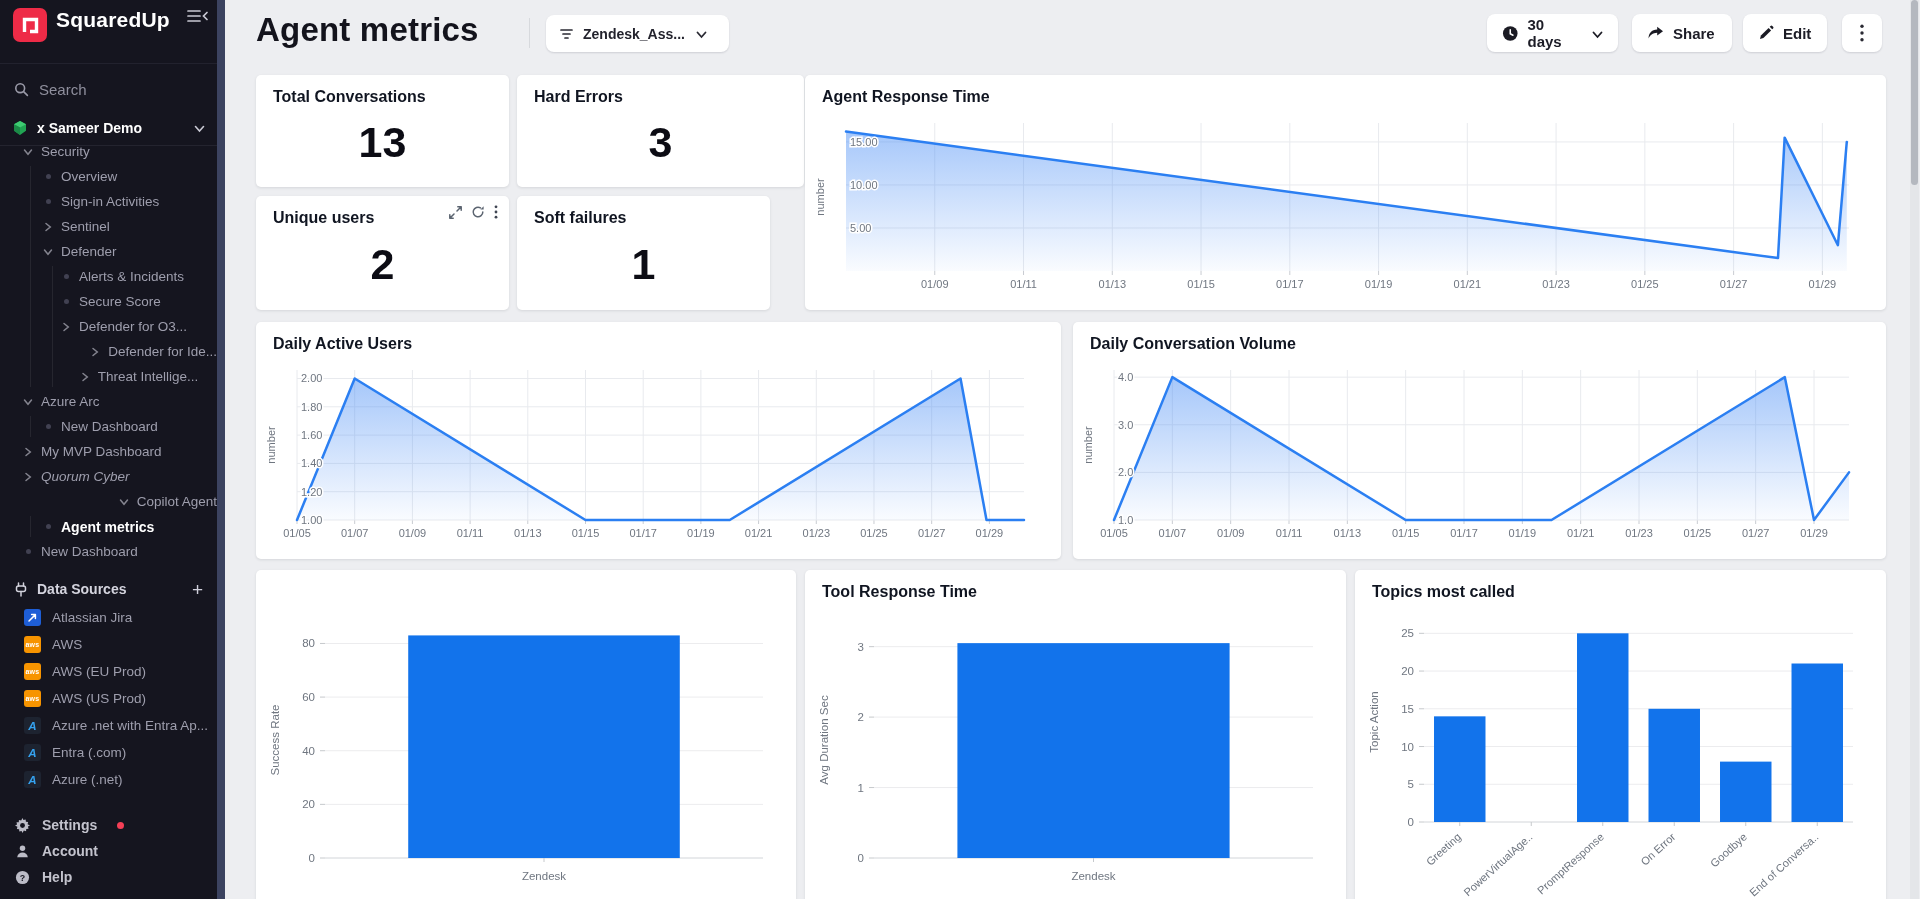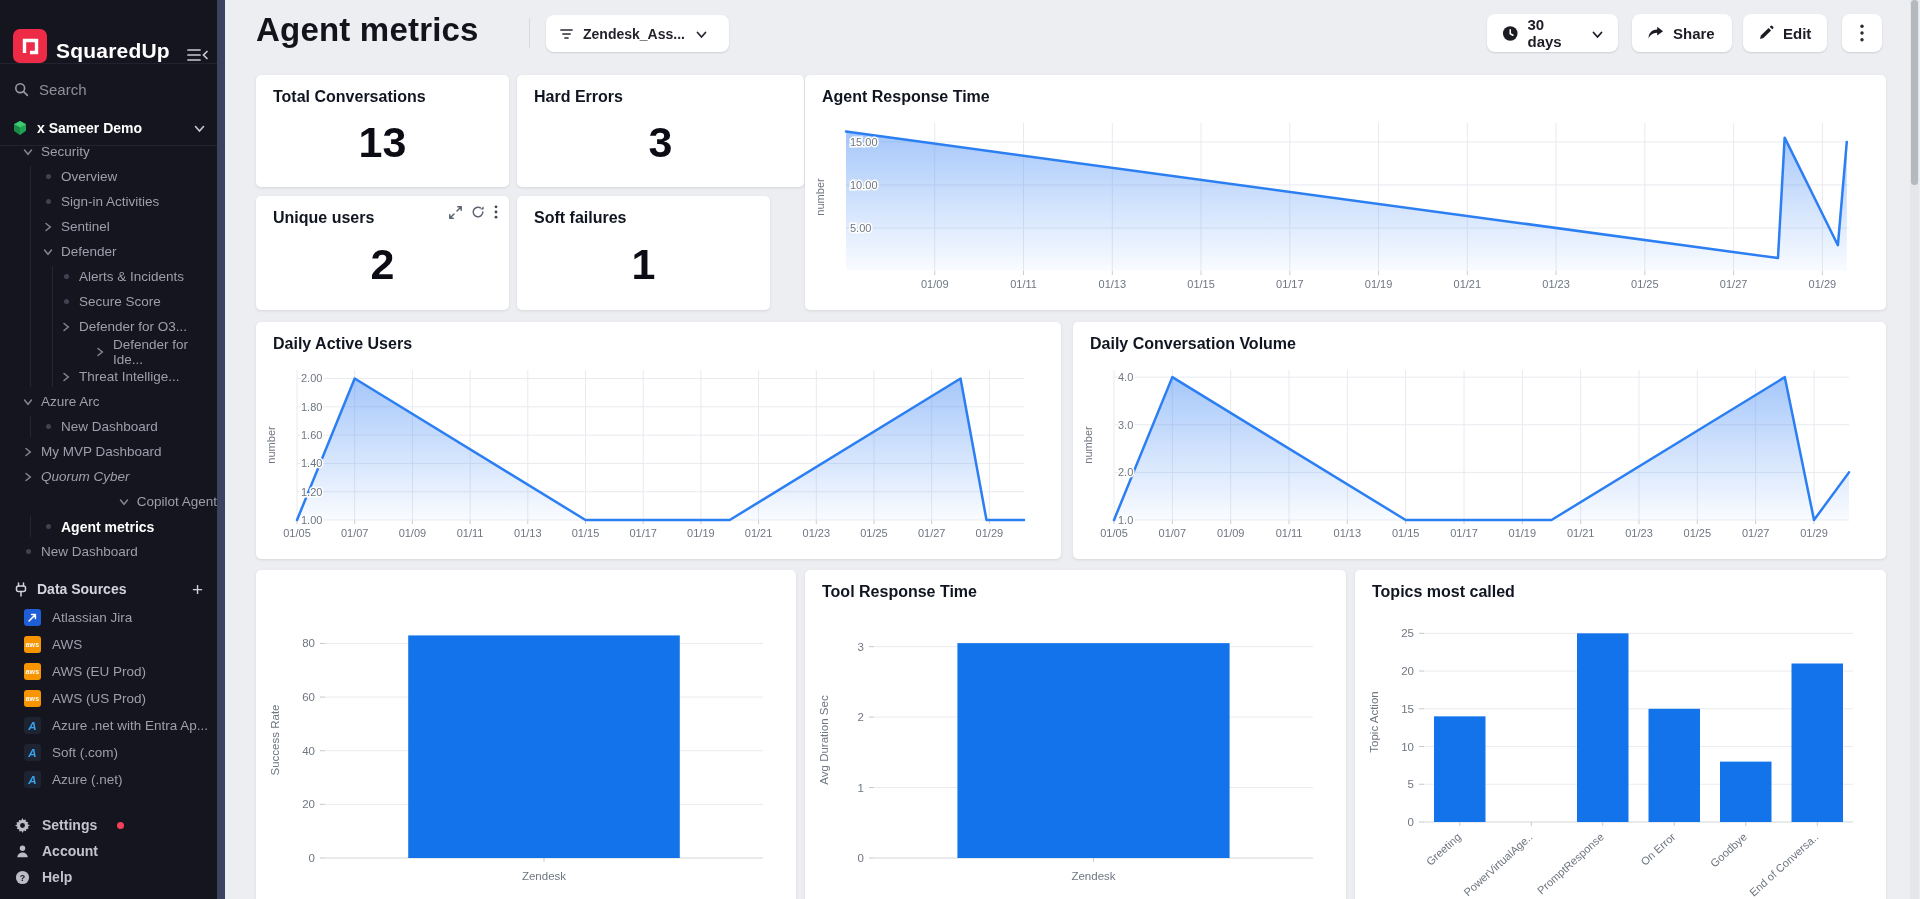--- a/index.html
+++ b/index.html
@@ -2,21 +2,21 @@
 <html><head>
 <meta charset="utf-8">
 <style>
   html,body{margin:0;padding:0}
   body{width:1920px;height:899px;overflow:hidden;background:#edeef1;font-family:"Liberation Sans",sans-serif;-webkit-font-smoothing:antialiased}
   .canvas{position:relative;width:1920px;height:899px;overflow:hidden}
 
   
   .sidebar{position:absolute;left:0;top:0;width:225px;height:899px;background:#15151f;color:#a4a4b2;overflow:hidden;z-index:5}
   .side-scroll{position:absolute;right:0;top:0;width:8px;height:899px;background:#3c4360}
-  .logo-row{position:absolute;top:0;left:0;width:217px;height:64px;display:flex;align-items:flex-end;padding:0 8px 0 13px;box-sizing:border-box;border-bottom:1px solid #22222e}
+  .logo-row{position:absolute;top:0;left:0;width:217px;height:64px;display:flex;align-items:flex-start;padding:8px 8px 0 13px;box-sizing:border-box;border-bottom:1px solid #22222e}
   .logo-text{color:#fff;font-size:21px;font-weight:700;margin-left:9px;letter-spacing:.2px}
   .collapse-btn{margin-left:auto;display:flex;align-items:center;cursor:pointer}
   .search-row{position:absolute;top:74px;left:0;width:217px;height:30px;display:flex;align-items:center;gap:10px;padding:0 14px;box-sizing:border-box;color:#8f8f9d;font-size:15px;cursor:text}
   .workspace-row{position:absolute;top:110px;left:0;width:217px;height:36px;display:flex;align-items:center;gap:9px;padding:0 12px;box-sizing:border-box;background:#15151f;border-bottom:1px solid #24242f;z-index:3;color:#fff;font-weight:700;font-size:14px;cursor:pointer}
   .ws-chev{margin-left:auto}
   #tree{position:absolute;top:139px;left:0;width:217px;z-index:1}
   .trow{height:25px;display:flex;align-items:center;font-size:13.5px;color:#9e9ead;cursor:pointer;position:relative;box-sizing:border-box}
   .trow.sel{color:#fff;font-weight:700;font-size:14px}
   .ticon{width:16px;margin-right:5px;display:flex;justify-content:center;align-items:center;flex:none}
   .dot{width:5px;height:5px;border-radius:50%;background:#414152;display:inline-block}
@@ -162,29 +162,29 @@
           <span>Secure Score</span>
         </div>
         <div class="trow" style="padding-left: 58px;">
           <span class="ticon">
             <svg width="10" height="10" viewBox="0 0 10 10">
               <path d="M3 1.5 7.3 5 3 8.5" stroke="#84848f" stroke-width="1.5" fill="none" stroke-linecap="round"></path>
             </svg>
           </span>
           <span>Defender for O3...</span>
         </div>
-        <div class="trow" style="padding-left: 92px;">
+        <div class="trow" style="padding-left: 68px; justify-content: flex-end;">
           <span class="ticon">
             <svg width="10" height="10" viewBox="0 0 10 10">
               <path d="M3 1.5 7.3 5 3 8.5" stroke="#84848f" stroke-width="1.5" fill="none" stroke-linecap="round"></path>
             </svg>
           </span>
           <span>Defender for Ide...</span>
         </div>
-        <div class="trow" style="padding-left: 58px;">
+        <div class="trow" style="padding-left: 58px; justify-content: center;">
           <span class="ticon">
             <svg width="10" height="10" viewBox="0 0 10 10">
               <path d="M3 1.5 7.3 5 3 8.5" stroke="#84848f" stroke-width="1.5" fill="none" stroke-linecap="round"></path>
             </svg>
           </span>
           <span>Threat Intellige...</span>
         </div>
         <div class="trow" style="padding-left: 20px;">
           <span class="ticon">
             <svg width="10" height="10" viewBox="0 0 10 10">
@@ -280,21 +280,21 @@
         <div class="dsrow">
           <span class="ds-ic azure">
             <span>A</span>
           </span>
           <span>Azure .net with Entra Ap...</span>
         </div>
         <div class="dsrow">
           <span class="ds-ic azure">
             <span>A</span>
           </span>
-          <span>Soft (.com)</span>
+          <span>Entra (.com)</span>
         </div>
         <div class="dsrow">
           <span class="ds-ic azure">
             <span>A</span>
           </span>
           <span>Azure (.net)</span>
         </div>
       </div>
 
     <div id="side-footer">

